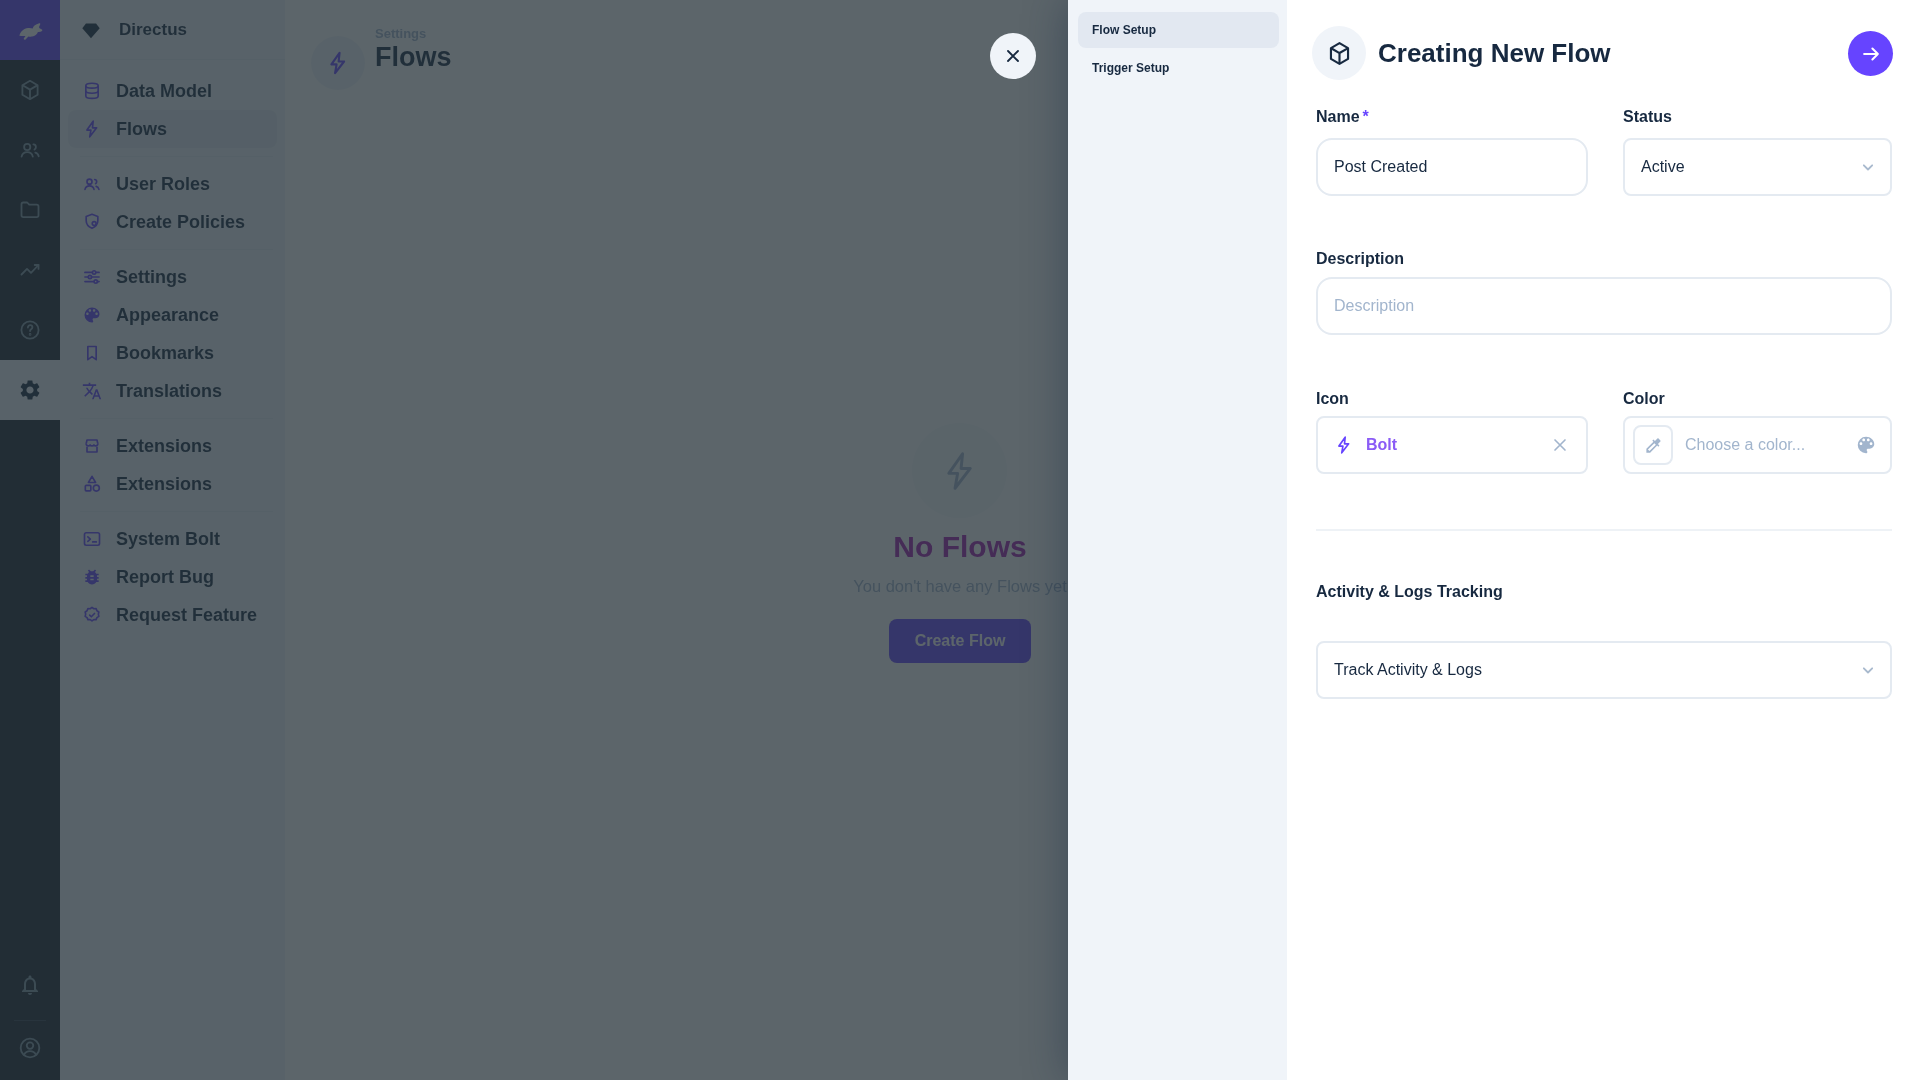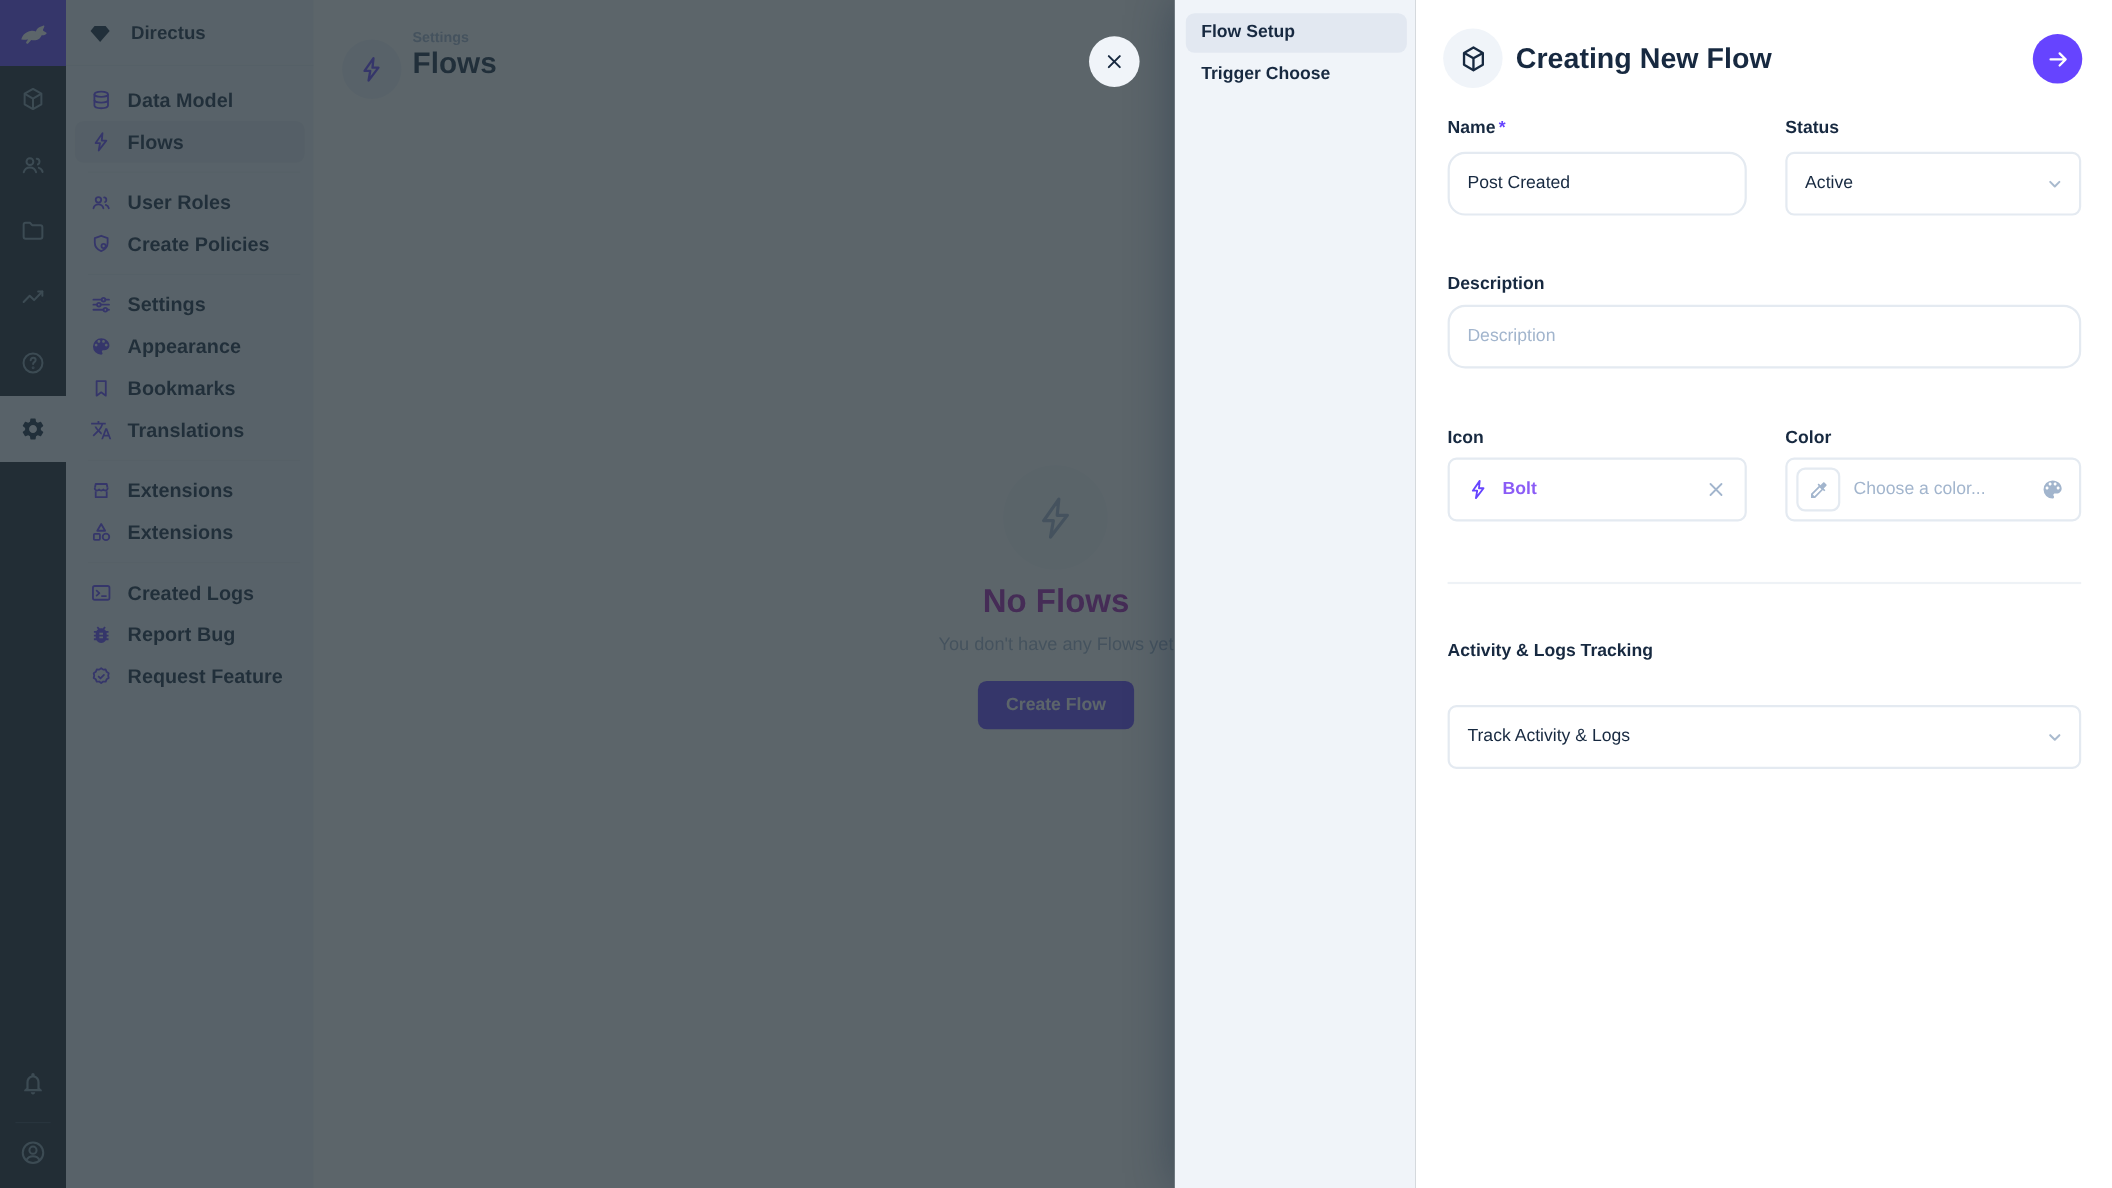--- a/index.html
+++ b/index.html
@@ -53,21 +53,21 @@
   
   .drawer-close { position:absolute; left:990px; top:33px; width:46px; height:46px; border-radius:50%;
     background:#F0F4F9; border:none; display:flex; align-items:center; justify-content:center;
     color:#172940; cursor:pointer; z-index:30; }
 
   
   .drawer { position:absolute; left:1068px; top:0; width:852px; height:1080px; z-index:20;
     display:flex; box-shadow:0 0 40px rgba(23,41,64,0.45); }
   .drawer-nav { width:219px; height:100%; background:#F0F4F9; padding:12px 8px 0 10px; }
   .drawer-nav-item { height:36px; border-radius:8px; display:flex; align-items:center; padding-left:14px;
-    font-size:16px; font-weight:600; color:#172940; cursor:pointer; margin-bottom:2px; }
+    font-size:12px; font-weight:600; color:#172940; cursor:pointer; margin-bottom:2px; }
   .drawer-nav-item.active { background:#E2E8F1; }
   .drawer-content { position:relative; flex:1; background:#fff; }
 
   .drawer-avatar { position:absolute; left:25px; top:26px; width:54px; height:54px; border-radius:50%;
     background:#F0F4F9; display:flex; align-items:center; justify-content:center; color:#172940; }
   .drawer-title { position:absolute; left:91px; top:38px; font-size:26px; font-weight:700; color:#172940; }
   .drawer-next-btn { position:absolute; right:27px; top:31px; width:45px; height:45px; border-radius:50%;
     background:#6644FF; border:none; display:flex; align-items:center; justify-content:center; cursor:pointer; }
 
   .form-label { position:absolute; font-size:16px; font-weight:700; color:#172940; }
@@ -242,21 +242,21 @@
         <span class="nav-label">Extensions</span>
       </div>
 
       <div class="nav-divider"></div>
 
       <div class="nav-item">
         <svg class="nav-ic" width="20" height="20" viewBox="0 0 24 24" fill="none" stroke="currentColor" stroke-width="2" stroke-linecap="round" stroke-linejoin="round">
           <rect x="3" y="4.5" width="18" height="15" rx="2"></rect>
             <path d="M7 9.5l3 2.7-3 2.7M12.8 15.5h4.4"></path>
         </svg>
-        <span class="nav-label">Created Logs</span>
+        <span class="nav-label">System Bolt</span>
       </div>
       <div class="nav-item">
         <svg class="nav-ic" width="20" height="20" viewBox="0 0 24 24" fill="currentColor">
           <path d="M20 8h-2.81c-.45-.78-1.07-1.45-1.82-1.96L17 4.41 15.59 3l-2.17 2.17C12.96 5.06 12.49 5 12 5c-.49 0-.96.06-1.41.17L8.41 3 7 4.41l1.62 1.63C7.88 6.55 7.26 7.22 6.81 8H4v2h2.09c-.05.33-.09.66-.09 1v1H4v2h2v1c0 .34.04.67.09 1H4v2h2.81c1.04 1.79 2.97 3 5.19 3s4.15-1.21 5.19-3H20v-2h-2.09c.05-.33.09-.66.09-1v-1h2v-2h-2v-1c0-.34-.04-.67-.09-1H20V8zm-6 8h-4v-2h4v2zm0-4h-4v-2h4v2z"></path>
         </svg>
         <span class="nav-label">Report Bug</span>
       </div>
       <div class="nav-item">
         <svg class="nav-ic" width="20" height="20" viewBox="0 0 24 24" fill="none" stroke="currentColor" stroke-width="2" stroke-linejoin="round" stroke-linecap="round">
           <path d="M12 2.9l2.2 1.6 2.7-.1 1 2.5 2.3 1.5-.6 2.6.6 2.6-2.3 1.5-1 2.5-2.7-.1-2.2 1.6-2.2-1.6-2.7.1-1-2.5-2.3-1.5.6-2.6-.6-2.6 2.3-1.5 1-2.5 2.7.1z"></path>
@@ -292,21 +292,21 @@
 
   <button class="drawer-close">
     <svg width="20" height="20" viewBox="0 0 24 24" fill="none" stroke="currentColor" stroke-width="2.2" stroke-linecap="round">
       <path d="M6 6l12 12M18 6L6 18"></path>
     </svg>
   </button>
 
   <div class="drawer">
     <div class="drawer-nav">
       <div class="drawer-nav-item active">Flow Setup</div>
-      <div class="drawer-nav-item">Trigger Choose</div>
+      <div class="drawer-nav-item">Trigger Setup</div>
     </div>
 
     <div class="drawer-content">
       <div class="drawer-avatar">
         <svg width="27" height="27" viewBox="0 0 24 24" fill="none" stroke="currentColor" stroke-width="1.9" stroke-linejoin="round">
           <path d="M12 2.8l7.6 4.4v9.6L12 21.2l-7.6-4.4V7.2z"></path>
             <path d="M12 11.6L4.6 7.3M12 11.6l7.3-4.2M12 11.6v9.4"></path>
         </svg>
       </div>
       <div class="drawer-title">Creating New Flow</div>

